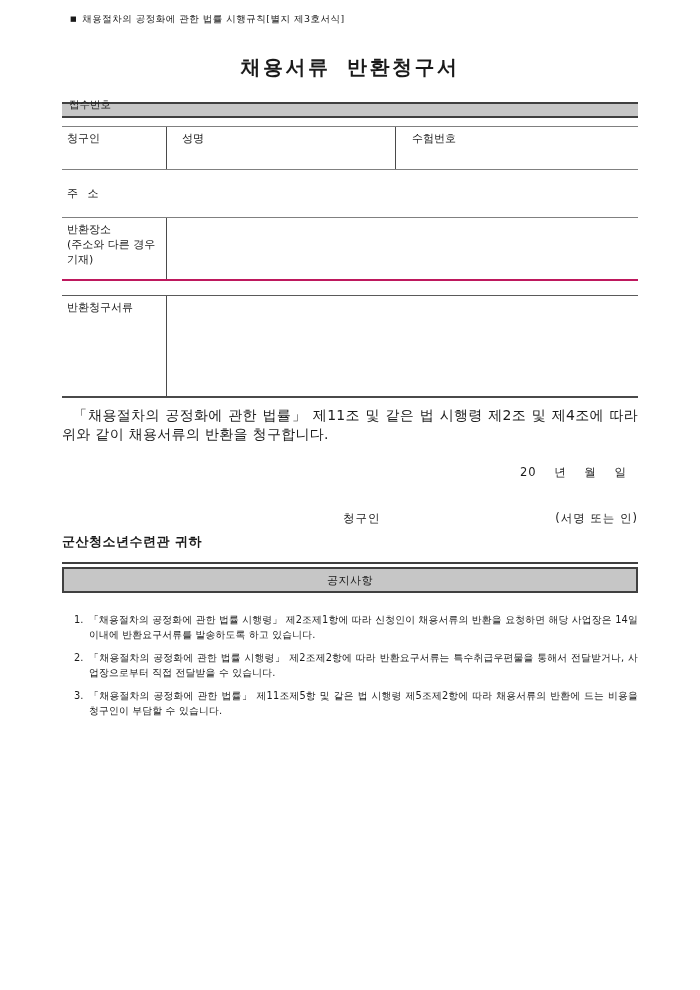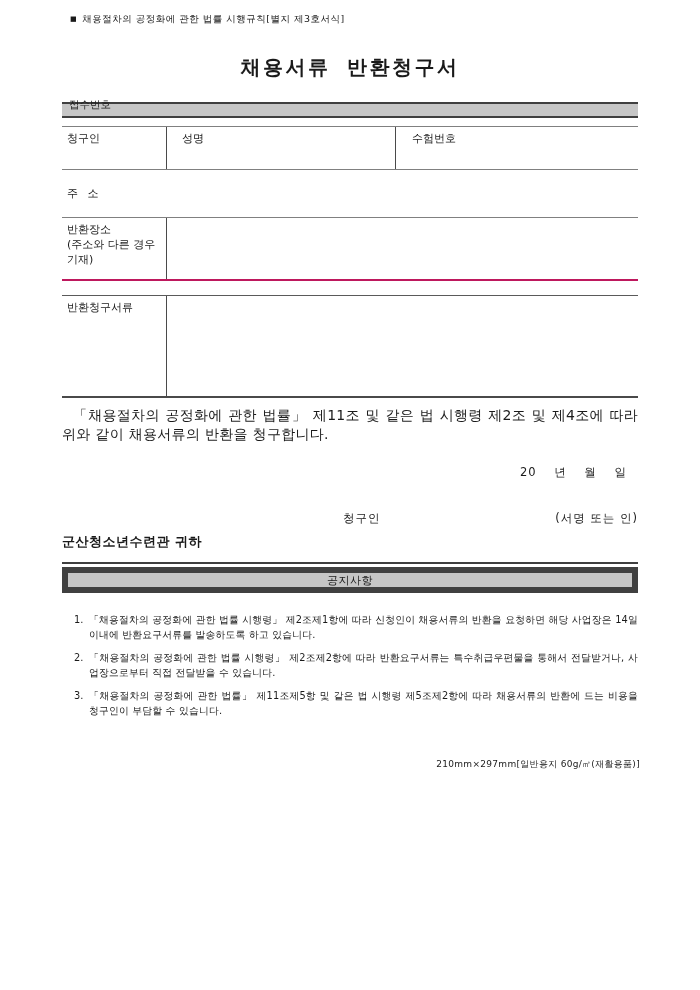--- a/index.html
+++ b/index.html
@@ -44,21 +44,21 @@
 
   .statement{margin:8px 62px 0 62px;font-size:14px;line-height:19px;text-align:justify;text-indent:11px;letter-spacing:.3px;}
   .date-line{margin:21px 73px 0 0;text-align:right;font-size:11.5px;word-spacing:13px;letter-spacing:1px;padding-left:9px;}
   .sign-row{margin:31px 62px 0 62px;display:flex;font-size:11.5px;align-items:baseline;}
   .sign-row .claimant{margin-left:281px;letter-spacing:1px;}
   .sign-row .sign-note{margin-left:auto;letter-spacing:1px;}
   .recipient{margin:7px 16px 0 62px;font-size:13px;font-weight:bold;letter-spacing:.5px;}
   .divider{margin:11px 62px 0 62px;border-top:2px solid var(--dark);}
   .notice-banner{
     margin:3px 62px 0 62px;height:26px;background:var(--band);
-    border:6px solid #404040;display:flex;align-items:center;justify-content:center;
+    border:2px solid #404040;display:flex;align-items:center;justify-content:center;
     font-size:11px;letter-spacing:.5px;
   }
   .notices{margin:19px 62px 0 74px;font-size:9.8px;line-height:15px;}
   .notice-item{display:flex;margin-bottom:8px;}
   .notice-item .no{width:15px;flex:0 0 15px;}
   .notice-item .txt{flex:1;text-align:justify;letter-spacing:.2px;}
   .paper-note{margin:40px 60px 0 0;text-align:right;font-size:9px;letter-spacing:.3px;}
 </style>
 </head>
 <body>
@@ -134,15 +134,14 @@
     <div class="notice-item">
       <span class="no">2.</span>
       <span class="txt">「채용절차의 공정화에 관한 법률 시행령」  제2조제2항에 따라 반환요구서류는 특수취급우편물을 통해서 전달받거나, 사업장으로부터 직접 전달받을 수 있습니다.</span>
     </div>
     <div class="notice-item">
       <span class="no">3.</span>
       <span class="txt">「채용절차의 공정화에 관한 법률」  제11조제5항 및 같은 법 시행령 제5조제2항에 따라 채용서류의 반환에 드는 비용을 청구인이 부담할 수 있습니다.</span>
     </div>
   </div>
 
-  <div class="paper-note">210mm×297mm[일반용지 60g/㎡(재활용품)]</div>
 
 </div>
 
 </body></html>

